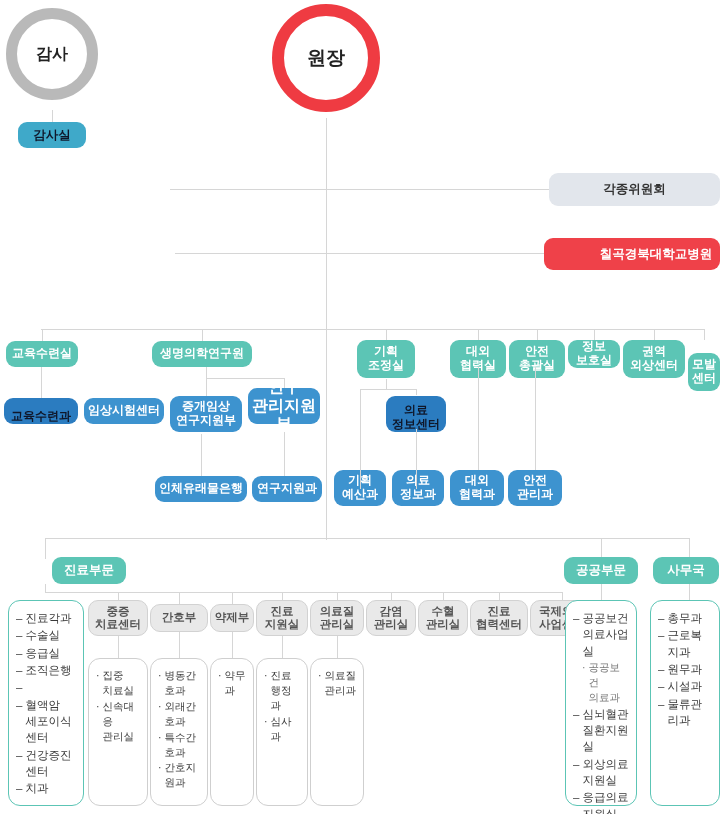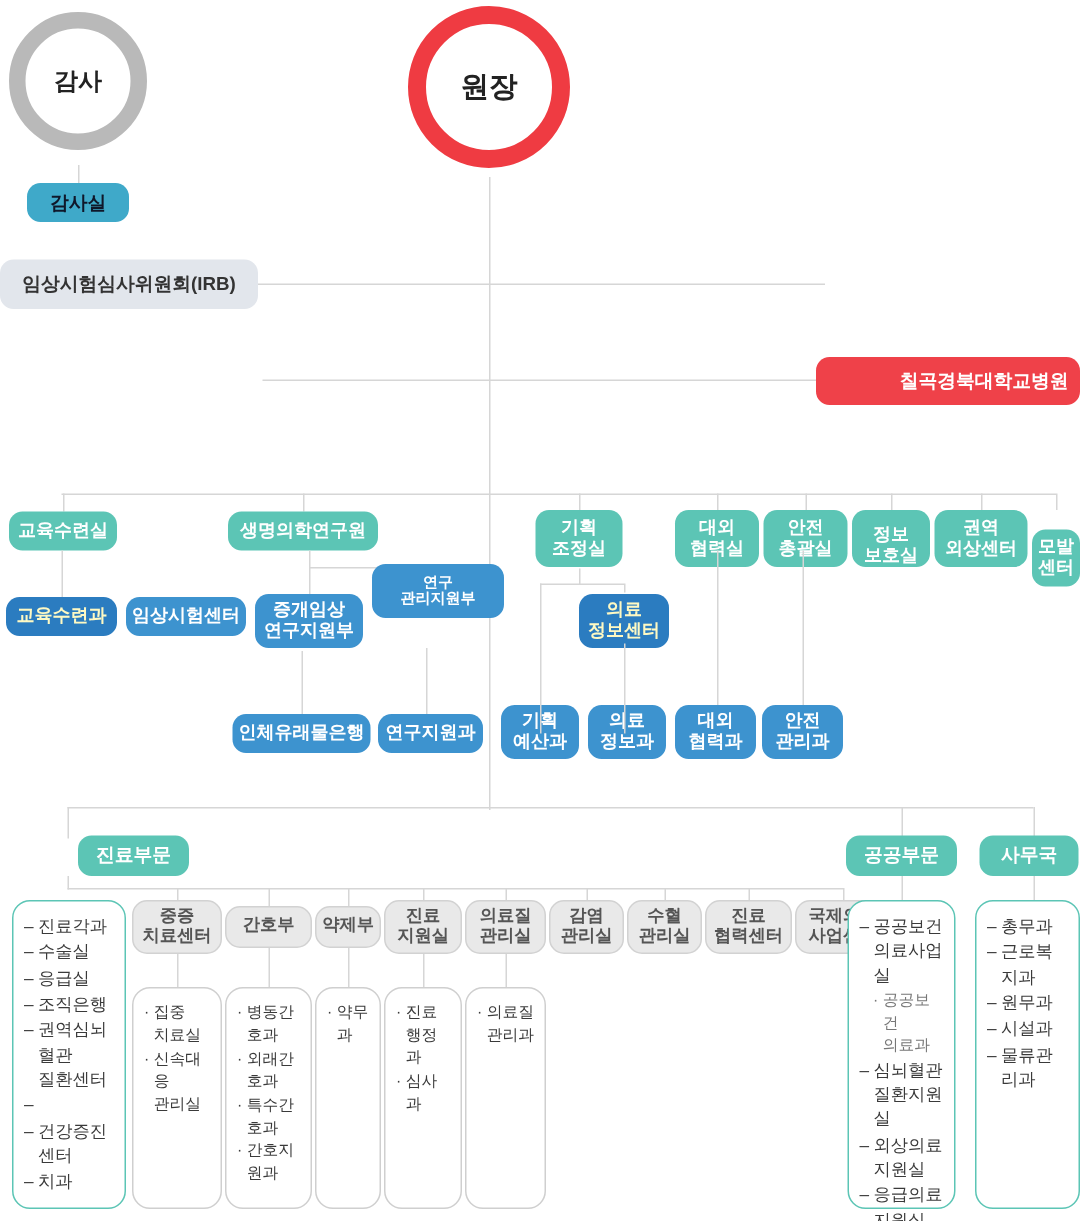--- a/index.html
+++ b/index.html
@@ -44,21 +44,21 @@
     position: absolute;
     display: flex; align-items: center; justify-content: center;
     text-align: center;
     font-weight: bold;
     line-height: 1.15;
     border-radius: 9px;
     white-space: pre-line;
   }
   .node.teal   { background: #5cc5b5; color: #ffffff; }
   .node.blue   { background: #3d93cf; color: #ffffff; }
-  .node.blue-d { background: #2b7cc0; color: #fef9c3; }
+  .node.blue-d { background: #2b7cc0; color: #0f172a; align-items: flex-end; }
   .node.cyan   { background: #3fa9c9; color: #0f172a; }
   .node.gray   { background: #8a8a8a; color: #ffffff; }
   .node.red    { background: #ef4149; color: #ffffff; }
   .node.pale   { background: #e2e6ec; color: #333333; }
   .node.gbox   { background: #e9e9e9; color: #555555; border: 1px solid #d2d2d2; border-radius: 10px; }
 
   
   .panel {
     position: absolute;
     background: #ffffff;
@@ -94,22 +94,22 @@
   </div>
 
   <div class="ln v" style="left:52px; top:110px; height:16px;"></div>
   <div class="node cyan" style="left:18px; top:122px; width:68px; height:26px; font-size:12.5px;">
     <span>감사실</span>
   </div>
 
   <div class="ln v" style="left:326px; top:118px; height:422px;"></div>
 
   <div class="ln h" style="left:170px; top:189px; width:380px;"></div>
-  <div class="node pale" style="left:0px; top:173px; width:172px; height:33px; font-size:12.5px;">
-    <span>임상시험심사위원회(IRB)</span>
+  <div class="node pale" style="left:549px; top:173px; width:171px; height:33px; font-size:12.5px;">
+    <span>각종위원회</span>
   </div>
 
   <div class="ln h" style="left:175px; top:253px; width:370px;"></div>
   <div class="node red" style="left:544px; top:238px; width:176px; height:32px; font-size:12.5px;padding-left:48px;">
     <span>칠곡경북대학교병원</span>
   </div>
 
   <div class="ln h" style="left:41px; top:329px; width:663px;"></div>
   <div id="l3-stems">
       <div class="ln v" style="left: 42px; top: 329px; height: 12px;"></div>
@@ -123,40 +123,40 @@
     </div>
   <div id="level3">
       <div class="node teal" style="left: 6px; top: 341px; width: 72px; height: 26px; font-size: 12px;"><span>교육수련실</span></div>
       <div class="node teal" style="left: 152px; top: 341px; width: 100px; height: 26px; font-size: 12px;"><span>생명의학연구원</span></div>
       <div class="node teal" style="left: 357px; top: 340px; width: 58px; height: 38px; font-size: 12px;"><span>기획
 조정실</span></div>
       <div class="node teal" style="left: 450px; top: 340px; width: 56px; height: 38px; font-size: 12px;"><span>대외
 협력실</span></div>
       <div class="node teal" style="left: 509px; top: 340px; width: 56px; height: 38px; font-size: 12px;"><span>안전
 총괄실</span></div>
-      <div class="node teal" style="left: 568px; top: 340px; width: 52px; height: 38px; font-size: 12px; align-items: flex-end;"><span>정보
+      <div class="node teal" style="left: 568px; top: 340px; width: 52px; height: 28px; font-size: 12px; align-items: flex-end;"><span>정보
 보호실</span></div>
       <div class="node teal" style="left: 623px; top: 340px; width: 62px; height: 38px; font-size: 12px;"><span>권역
 외상센터</span></div>
       <div class="node teal" style="left: 688px; top: 340px; width: 32px; height: 38px; font-size: 12px; margin-top: 13px;"><span>모발
 센터</span></div>
     </div>
 
   <div id="l4-stems">
       <div class="ln v" style="left: 41px; top: 367px; height: 31px;"></div>
       <div class="ln v" style="left: 206px; top: 367px; height: 29px;"></div>
       <div class="ln v" style="left: 284px; top: 378px; height: 18px;"></div>
       <div class="ln h" style="left: 206px; top: 378px; width: 78px;"></div>
     </div>
   <div id="level4">
       <div class="node blue-d" style="left: 4px; top: 398px; width: 74px; height: 26px; font-size: 12px;"><span>교육수련과</span></div>
       <div class="node blue" style="left: 84px; top: 398px; width: 80px; height: 26px; font-size: 12px;"><span>임상시험센터</span></div>
       <div class="node blue" style="left: 170px; top: 396px; width: 72px; height: 36px; font-size: 12px;"><span>증개임상
 연구지원부</span></div>
-      <div class="node blue" style="left: 248px; top: 376px; width: 88px; height: 36px; font-size: 10px;"><span>연구
+      <div class="node blue" style="left: 248px; top: 388px; width: 72px; height: 36px; font-size: 16px;"><span>연구
 관리지원부</span></div>
       <div class="node blue-d" style="left: 386px; top: 396px; width: 60px; height: 36px; font-size: 12px;"><span>의료
 정보센터</span></div>
     </div>
   <div id="l5-stems">
       <div class="ln v" style="left: 201px; top: 434px; height: 42px;"></div>
       <div class="ln v" style="left: 284px; top: 432px; height: 44px;"></div>
       <div class="ln v" style="left: 478px; top: 367px; height: 103px;"></div>
       <div class="ln v" style="left: 535px; top: 367px; height: 103px;"></div>
     </div>
@@ -226,25 +226,25 @@
         <div class="li">
           <span class="dash">–</span>
           <span class="txt">응급실</span>
         </div>
         <div class="li">
           <span class="dash">–</span>
           <span class="txt">조직은행</span>
         </div>
         <div class="li">
           <span class="dash">–</span>
-          <span class="txt">권역심뇌혈관
-질환센터</span>
-        </div>
-        <div class="li">
-          <span class="dash">–</span>
+        </div>
+        <div class="li">
+          <span class="dash">–</span>
+          <span class="txt">혈액암
+세포이식센터</span>
         </div>
         <div class="li">
           <span class="dash">–</span>
           <span class="txt">건강증진센터</span>
         </div>
         <div class="li">
           <span class="dash">–</span>
           <span class="txt">치과</span>
         </div>
       </div>

